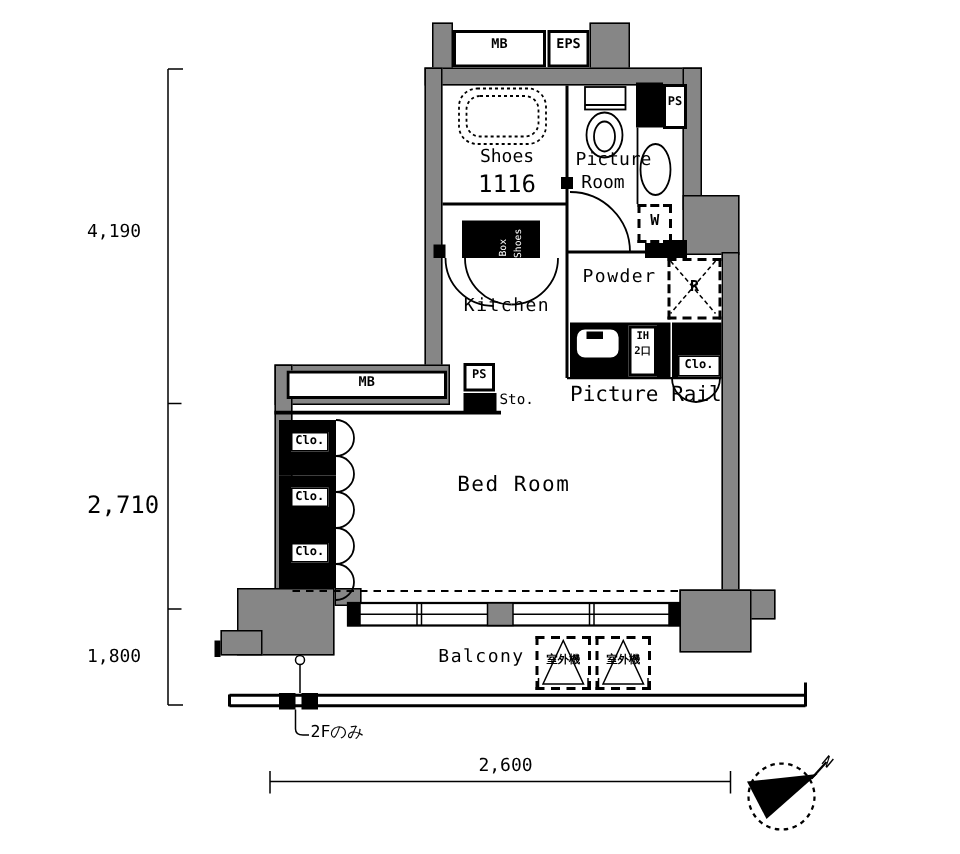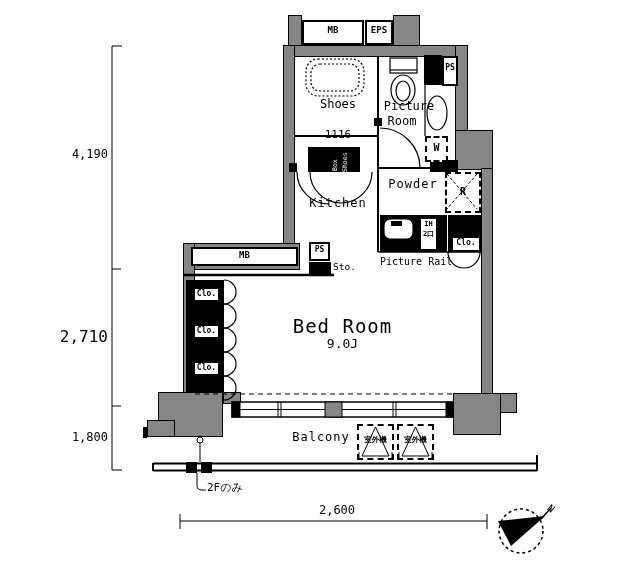--- a/index.html
+++ b/index.html
@@ -5,21 +5,21 @@
   html,body{margin:0;padding:0;background:#fff;}
   #plan{position:relative;width:640px;height:569px;background:#fff;overflow:hidden;
         font-family:"DejaVu Sans Mono",monospace;}
   .wall{position:absolute;background:#868686;border:1px solid #000;box-sizing:border-box;z-index:1}
   .blk{position:absolute;background:#000;z-index:2}
   .wbox{position:absolute;background:#fff;border:2px solid #000;box-sizing:border-box;z-index:3}
   .lblbox{position:absolute;background:#fff;border:1px solid #000;box-sizing:border-box;z-index:3}
   .dbox{position:absolute;background:#fff;border:2px dashed #000;box-sizing:border-box;z-index:3}
   .lbl{position:absolute;color:#000;white-space:nowrap;z-index:6;line-height:1.1;
        font-family:"DejaVu Sans Mono",monospace;}
-  .c{text-align:center}.r{text-align:right}
+  .c{text-align:center}.r{text-align:left}
   .vtxt{position:absolute;writing-mode:vertical-rl;transform:rotate(180deg);color:#fff;
         font-family:"DejaVu Sans Mono",monospace;z-index:6;line-height:1;}
   svg.overlay{position:absolute;left:0;top:0;z-index:5}
 </style>
 </head>
 <body>
 
 <div id="plan">
 
   <div class="wall" style="left:288px;top:15px;width:14px;height:32px"></div>
@@ -169,37 +169,36 @@
       <polygon points="498,521 545,516 511,546" fill="#000"></polygon>
       <line x1="541" y1="519" x2="551" y2="508" stroke="#000" stroke-width="1.5"></line>
     </g>
   </svg>
 
   <div class="lbl c" style="left:302px;top:26px;width:62px;font-size:9px;font-weight:bold">MB</div>
   <div class="lbl c" style="left:365px;top:26px;width:28px;font-size:9px;font-weight:bold">EPS</div>
   <div class="lbl c" style="left:441px;top:64px;width:18px;font-size:8px;font-weight:bold">PS</div>
 
   <div class="lbl c" style="left:314px;top:98px;width:48px;font-size:12px">Shoes</div>
-  <div class="lbl c" style="left:314px;top:129px;width:48px;font-size:11px">1116</div>
+  <div class="lbl c" style="left:314px;top:114px;width:48px;font-size:16px">1116</div>
   <div class="lbl c" style="left:381px;top:100px;width:56px;font-size:12px">Picture</div>
   <div class="lbl c" style="left:378px;top:115px;width:48px;font-size:12px">Room</div>
   <div class="lbl c" style="left:378px;top:178px;width:70px;font-size:12px;letter-spacing:1px">Powder</div>
   <div class="lbl c" style="left:298px;top:197px;width:80px;font-size:12px;letter-spacing:1px">Kitchen</div>
-  <div class="lbl c" style="left:280px;top:316px;width:125px;font-size:19px;letter-spacing:1px">Bed Room</div>
-  <div class="lbl c" style="left:280px;top:337px;width:125px;font-size:13px">9.0J</div>
+  <div class="lbl c" style="left:280px;top:316px;width:125px;font-size:14px;letter-spacing:1px">Bed Room</div>
   <div class="lbl c" style="left:288px;top:431px;width:66px;font-size:12px;letter-spacing:1px">Balcony</div>
 
   <div class="lbl c" style="left:425px;top:142px;width:23px;font-size:10px;font-weight:bold">W</div>
   <div class="lbl c" style="left:445px;top:186px;width:36px;font-size:10px;font-weight:bold">R</div>
   <div class="lbl c" style="left:419px;top:221px;width:19px;font-size:7px;font-weight:bold">IH</div>
   <div class="lbl c" style="left:419px;top:231px;width:19px;font-size:7px;font-weight:bold">2口</div>
   <div class="lbl c" style="left:309px;top:246px;width:21px;font-size:8px;font-weight:bold">PS</div>
   <div class="lbl" style="left:333px;top:262px;font-size:9.5px;font-weight:normal">Sto.</div>
   <div class="lbl c" style="left:191px;top:251px;width:107px;font-size:9px;font-weight:bold">MB</div>
-  <div class="lbl c" style="left:380px;top:256px;width:70px;font-size:10px">Picture Rail</div>
+  <div class="lbl c" style="left:380px;top:256px;width:70px;font-size:14px">Picture Rail</div>
   <div class="lbl c" style="left:452px;top:239px;width:28px;font-size:8px;font-weight:bold">Clo.</div>
   <div class="lbl c" style="left:194px;top:290px;width:25px;font-size:8px;font-weight:bold">Clo.</div>
   <div class="lbl c" style="left:194px;top:327px;width:25px;font-size:8px;font-weight:bold">Clo.</div>
   <div class="lbl c" style="left:194px;top:364px;width:25px;font-size:8px;font-weight:bold">Clo.</div>
   <div class="lbl c" style="left:357px;top:436px;width:37px;font-size:7.5px;font-weight:bold">室外機</div>
   <div class="lbl c" style="left:397px;top:436px;width:37px;font-size:7.5px;font-weight:bold">室外機</div>
   <div class="lbl" style="left:207px;top:482px;font-size:11px">2Fのみ</div>
 
   <div class="vtxt" style="left:342px;top:148px;height:24px;font-size:6.5px">Shoes</div>
   <div class="vtxt" style="left:332px;top:151px;height:20px;font-size:6.5px">Box</div>

